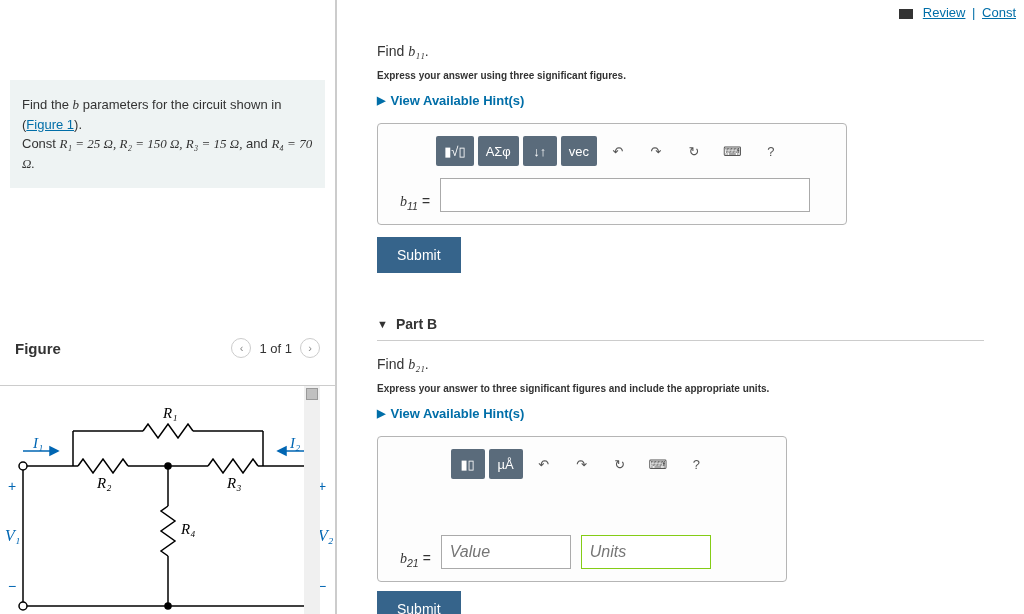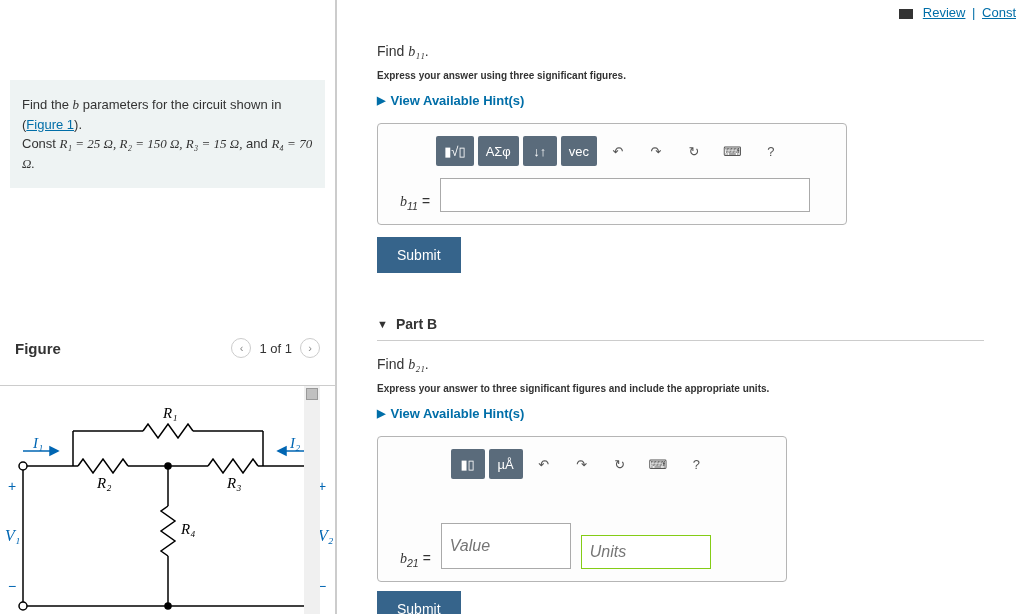--- a/index.html
+++ b/index.html
@@ -28,21 +28,21 @@
     .instruction { font-weight: bold; font-size: 10px; margin-bottom: 12px; }
     .hints-link { color: #006ea8; font-weight: bold; font-size: 13px; margin-bottom: 15px; display: flex; align-items: center; gap: 5px; }
     .hints-link .arrow { font-size: 11px; }
     .answer-box { border: 1px solid #b5b5b5; border-radius: 4px; padding: 12px; background: #fdfdfd; margin-bottom: 12px; }
     .toolbar { display: flex; gap: 4px; justify-content: center; margin-bottom: 12px; align-items: center; }
     .tool-btn { background: #5a6b7b; color: #fff; border: none; padding: 6px 8px; font-size: 13px; cursor: pointer; border-radius: 2px; min-width: 34px; height: 30px; display: flex; align-items: center; justify-content: center; }
     .tool-btn.light { background: transparent; color: #555; }
     .input-row { display: flex; align-items: flex-end; gap: 10px; padding: 0 10px; }
     .var-label { font-style: italic; font-size: 14px; }
     .answer-input { flex: 1; height: 34px; border: 1px solid #aaa; padding: 0 8px; font-size: 14px; max-width: 370px; }
-    .value-input { width: 130px; height: 46px; border: 1px solid #aaa; padding: 0 8px; font-style: italic; color: #6d28d9; font-size: 16px; }
+    .value-input { width: 130px; height: 34px; border: 1px solid #aaa; padding: 0 8px; font-style: italic; color: #6d28d9; font-size: 16px; }
     .units-input { width: 130px; height: 34px; border: 1px solid #84cc16; padding: 0 8px; font-style: italic; color: #999; font-size: 16px; margin-top: 44px; }
     .submit-btn { background: #36648b; color: #fff; border: none; padding: 10px 20px; font-size: 14px; cursor: pointer; }
     sub { font-size: 0.75em; }
     .it { font-style: italic; font-family: Georgia, serif; }
   </style>
 </head>
 <body>
 
 <div class="container">
   <div class="left-panel">

